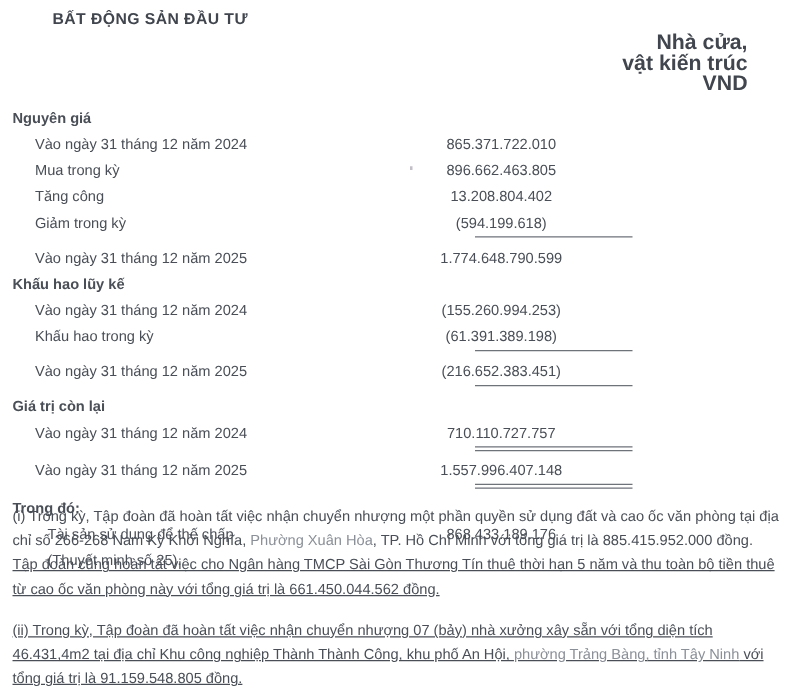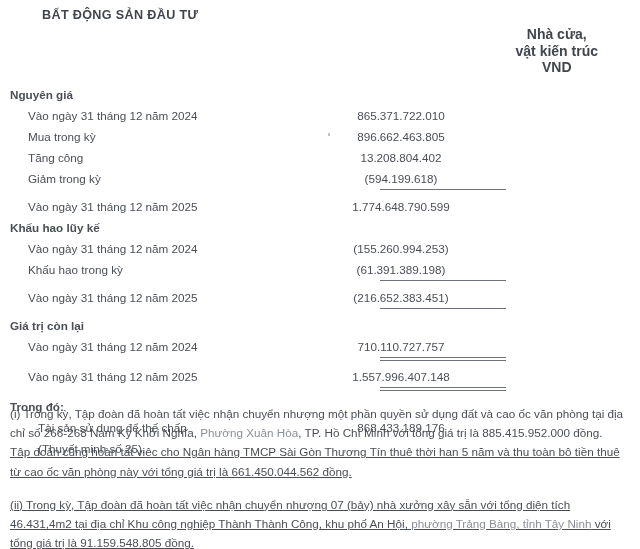--- a/index.html
+++ b/index.html
@@ -48,22 +48,22 @@
     color: #41464e;
     white-space: nowrap;
     padding-left: 32px;
   }
 
   
   .col-head {
     position: absolute;
     top: 26px;
     right: 42px;
-    text-align: center;
-    font-size: 14px;
+    text-align: right;
+    font-size: 17px;
     font-weight: bold;
     line-height: 16.5px;
     color: #41464e;
   }
   .col-head div { white-space: nowrap; }
 
   
   .tbl {
     position: absolute;
     top: 84px;

